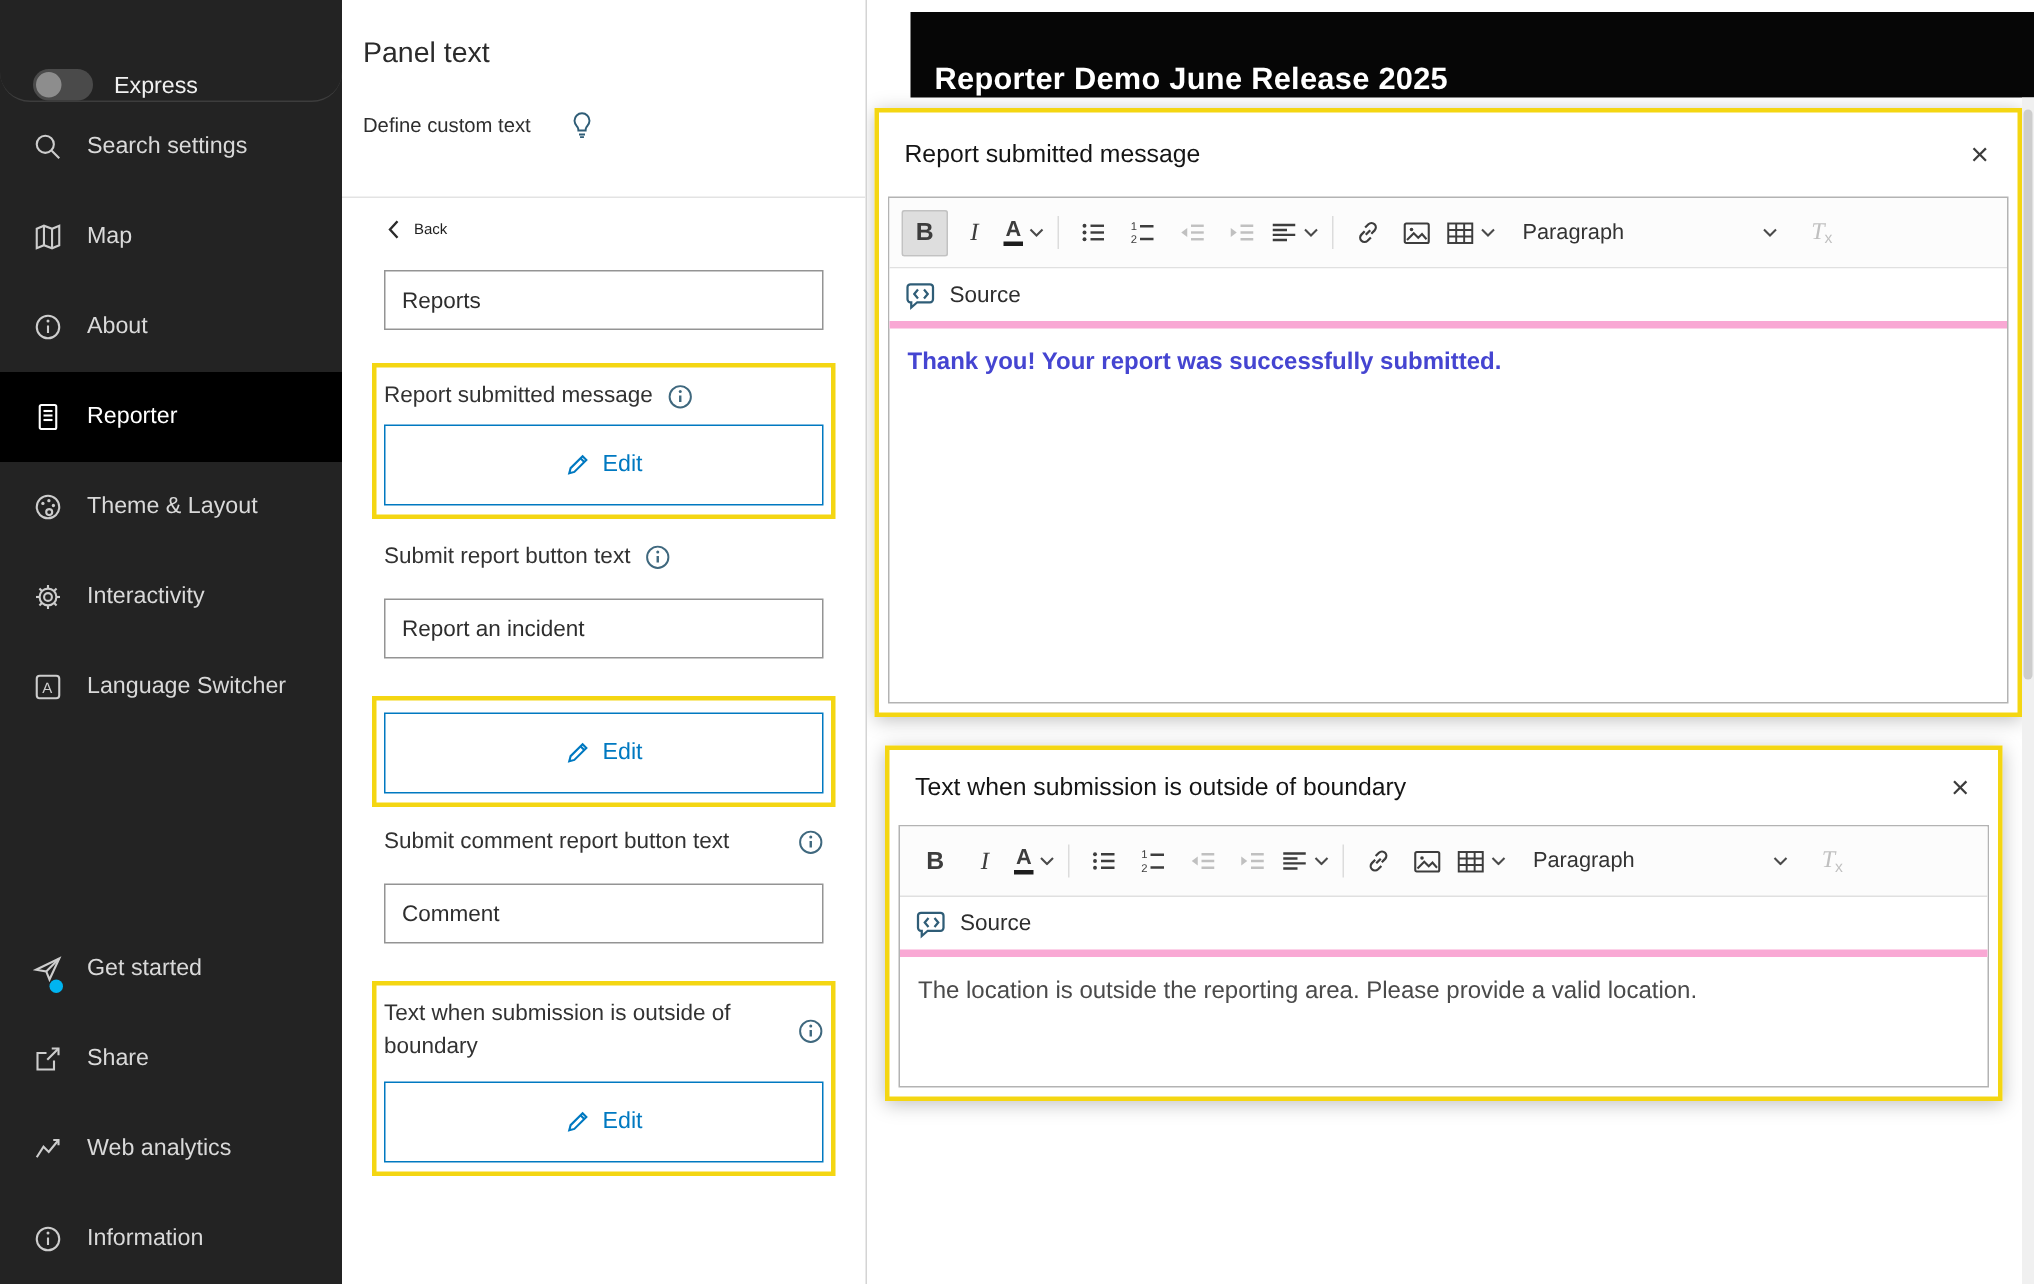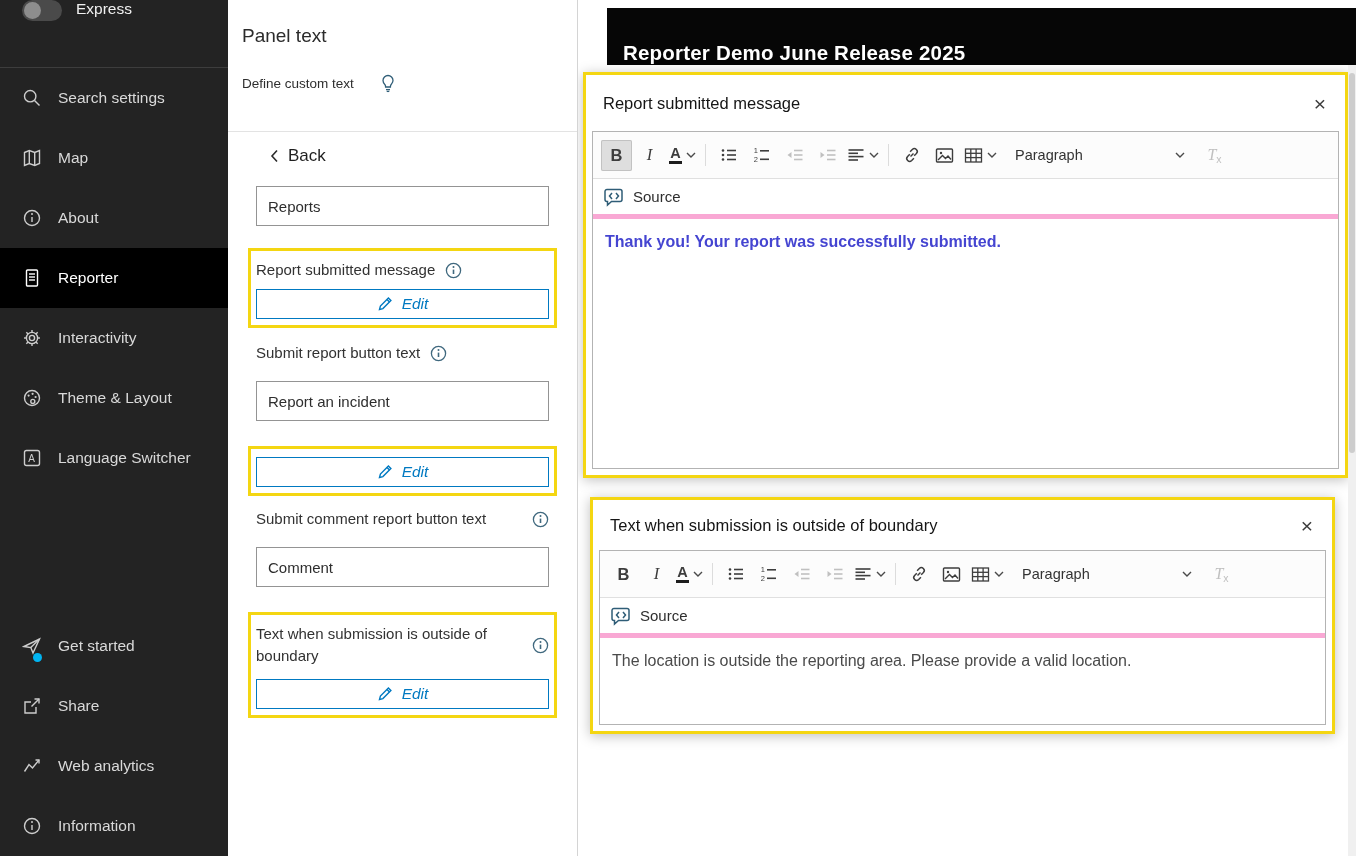--- a/index.html
+++ b/index.html
@@ -1,52 +1,52 @@
 <!DOCTYPE html>
 <html><head>
 <meta charset="utf-8">
 <style>
   html,body{margin:0;padding:0;}
   body{width:1356px;height:856px;overflow:hidden;font-family:"Liberation Sans",sans-serif;background:#fff;}
   .app{display:flex;width:1356px;height:856px;position:relative;}
 
   
   .sidebar{width:228px;flex-shrink:0;background:#232323;color:#d9d9d9;display:flex;flex-direction:column;overflow:hidden;}
-  .express-row{height:67px;display:flex;align-items:flex-start;padding:0 22px;gap:14px;border-bottom:1px solid #3d3d3d;flex-shrink:0;}
+  .express-row{height:67px;display:flex;align-items:flex-end;padding:0 22px;gap:14px;border-bottom:1px solid #3d3d3d;flex-shrink:0;border-radius:20px;}
   .toggle{width:40px;height:21px;border-radius:11px;background:#4a4a4a;position:relative;cursor:pointer;flex-shrink:0;}
   .toggle-knob{position:absolute;left:2px;top:2px;width:17px;height:17px;border-radius:50%;background:#8d8d8d;}
   .express-label{font-size:15.5px;color:#f0f0f0;}
   .nav-item{height:60px;display:flex;align-items:center;padding:0 22px;gap:16px;font-size:15.5px;cursor:pointer;position:relative;flex-shrink:0;}
   .nav-item svg{flex-shrink:0;}
   .nav-item.active{background:#000;color:#fff;}
   .nav-footer{margin-top:auto;}
   .badge-dot{position:absolute;left:33px;top:37px;width:9px;height:9px;border-radius:50%;background:#00b4f1;}
 
   
   .panel{width:350px;flex-shrink:0;box-sizing:border-box;background:#fff;border-right:1px solid #d4d4d4;color:#323232;overflow:hidden;}
   .panel-title{margin:25px 14px 0;font-size:19px;color:#2b2b2b;font-weight:400;}
   .panel-sub{margin:27px 14px 38px;font-size:13.5px;display:flex;align-items:center;gap:26px;color:#2e2e2e;}
   .panel-divider{border-top:1px solid #e3e3e3;}
-  .back-row{padding:14px 42px 6px;font-size:17px;display:flex;align-items:center;gap:9px;color:#1f1f1f;cursor:pointer;}
+  .back-row{padding:14px 30px 6px;font-size:10px;display:flex;align-items:center;gap:9px;color:#1f1f1f;cursor:pointer;}
   .form{padding:0 28px;}
   .text-input{display:block;width:100%;box-sizing:border-box;height:40px;border:1px solid #949494;padding:0 11px;font-size:15px;color:#2e2e2e;background:#fff;font-family:inherit;}
   #reports-input{margin-top:14px;}
   .hl-group{border:3px solid #f4d612;margin:22px -8px 0;padding:8px 5px 6px;}
   .hl-group.mt25{margin-top:25px;}
   .field-label{font-size:15px;color:#323232;display:flex;align-items:center;gap:10px;line-height:22px;}
   .field-label.spread{justify-content:space-between;}
   .field-label .lbl{display:inline-block;}
   .field-label .lbl.narrow{max-width:250px;}
   .hl-group .field-label{margin:0 0 8px;}
   .hl-group .field-label.two-line{margin-bottom:12px;}
   .mt14{margin-top:14px;}
   .mt12{margin-top:12px;}
   .mt17{margin-top:17px;}
   .info-icon{color:#3f687e;flex-shrink:0;display:inline-flex;}
-  .edit-btn{height:30px;width:100%;box-sizing:border-box;border:1px solid #0079c1;background:#fff;color:#0079c1;font-size:15.5px;display:flex;align-items:center;justify-content:center;gap:9px;cursor:pointer;font-family:inherit;padding:0;font-style:italic;}
+  .edit-btn{height:54px;width:100%;box-sizing:border-box;border:1px solid #0079c1;background:#fff;color:#0079c1;font-size:15.5px;display:flex;align-items:center;justify-content:center;gap:9px;cursor:pointer;font-family:inherit;padding:0;}
 
   
   .stage{flex:1;position:relative;background:#fff;overflow:hidden;}
   .stage-header{position:absolute;left:29px;top:8px;right:0;height:57px;background:#060606;color:#fff;display:flex;align-items:flex-end;padding-left:16px;font-size:20.5px;font-weight:700;letter-spacing:.2px;box-sizing:border-box;}
   .stage-scrollbar{position:absolute;right:0;top:65px;bottom:0;width:8px;background:#f0f0f0;}
   .stage-scrollbar .thumb{position:absolute;left:1px;top:8px;width:6px;height:380px;border-radius:3px;background:#cdcdcd;}
 
   
   .dialog{position:absolute;box-sizing:border-box;border:3px solid #f4d612;background:#fff;display:flex;flex-direction:column;box-shadow:0 2px 12px rgba(0,0,0,.25);}
   #dialog1{left:5px;top:72px;width:765px;height:406px;}
@@ -118,45 +118,45 @@
       <svg width="20" height="20" viewBox="0 0 20 20" fill="none" stroke="#ffffff" stroke-width="1.4">
           <rect x="4.5" y="2" width="11" height="16" rx="1"></rect>
           <line x1="7" y1="6" x2="13" y2="6"></line>
           <line x1="7" y1="9" x2="13" y2="9"></line>
           <line x1="7" y1="12" x2="13" y2="12"></line>
         </svg>
       <span>Reporter</span>
     </div>
     <div class="nav-item">
       <svg width="20" height="20" viewBox="0 0 20 20" fill="none" stroke="#cdcdcd" stroke-width="1.4">
+          <circle cx="10" cy="10" r="7.5"></circle>
+          <circle cx="6.6" cy="7.6" r="1.1" fill="#cdcdcd" stroke="none"></circle>
+          <circle cx="10.6" cy="5.8" r="1.1" fill="#cdcdcd" stroke="none"></circle>
+          <circle cx="13.6" cy="9" r="1.1" fill="#cdcdcd" stroke="none"></circle>
+          <circle cx="10.8" cy="13.4" r="2"></circle>
+        </svg>
+      <span>Theme &amp; Layout</span>
+    </div>
+    <div class="nav-item">
+      <svg width="20" height="20" viewBox="0 0 20 20" fill="none" stroke="#cdcdcd" stroke-width="1.4">
           <circle cx="10" cy="10" r="2.6"></circle>
           <circle cx="10" cy="10" r="5.6"></circle>
           <line x1="15.5" y1="10" x2="18" y2="10"></line>
           <line x1="13.9" y1="13.9" x2="15.7" y2="15.7"></line>
           <line x1="10" y1="15.5" x2="10" y2="18"></line>
           <line x1="6.1" y1="13.9" x2="4.3" y2="15.7"></line>
           <line x1="4.5" y1="10" x2="2" y2="10"></line>
           <line x1="6.1" y1="6.1" x2="4.3" y2="4.3"></line>
           <line x1="10" y1="4.5" x2="10" y2="2"></line>
           <line x1="13.9" y1="6.1" x2="15.7" y2="4.3"></line>
         </svg>
       <span>Interactivity</span>
     </div>
     <div class="nav-item">
       <svg width="20" height="20" viewBox="0 0 20 20" fill="none" stroke="#cdcdcd" stroke-width="1.4">
-          <circle cx="10" cy="10" r="7.5"></circle>
-          <circle cx="6.6" cy="7.6" r="1.1" fill="#cdcdcd" stroke="none"></circle>
-          <circle cx="10.6" cy="5.8" r="1.1" fill="#cdcdcd" stroke="none"></circle>
-          <circle cx="13.6" cy="9" r="1.1" fill="#cdcdcd" stroke="none"></circle>
-          <circle cx="10.8" cy="13.4" r="2"></circle>
-        </svg>
-      <span>Theme &amp; Layout</span>
-    </div>
-    <div class="nav-item">
-      <svg width="20" height="20" viewBox="0 0 20 20" fill="none" stroke="#cdcdcd" stroke-width="1.4">
           <rect x="2.5" y="2.5" width="15" height="15" rx="2"></rect>
           <text x="6.2" y="13.8" font-size="10" fill="#cdcdcd" stroke="none" font-family="Liberation Sans, sans-serif">A</text>
         </svg>
       <span>Language Switcher</span>
     </div>
 
     <div class="nav-footer">
       <div class="nav-item">
         <svg width="20" height="20" viewBox="0 0 20 20" fill="none" stroke="#cdcdcd" stroke-width="1.4">
             <path d="M2,10.5 L17.5,3 L11,17 L8.8,11.6 Z"></path>

